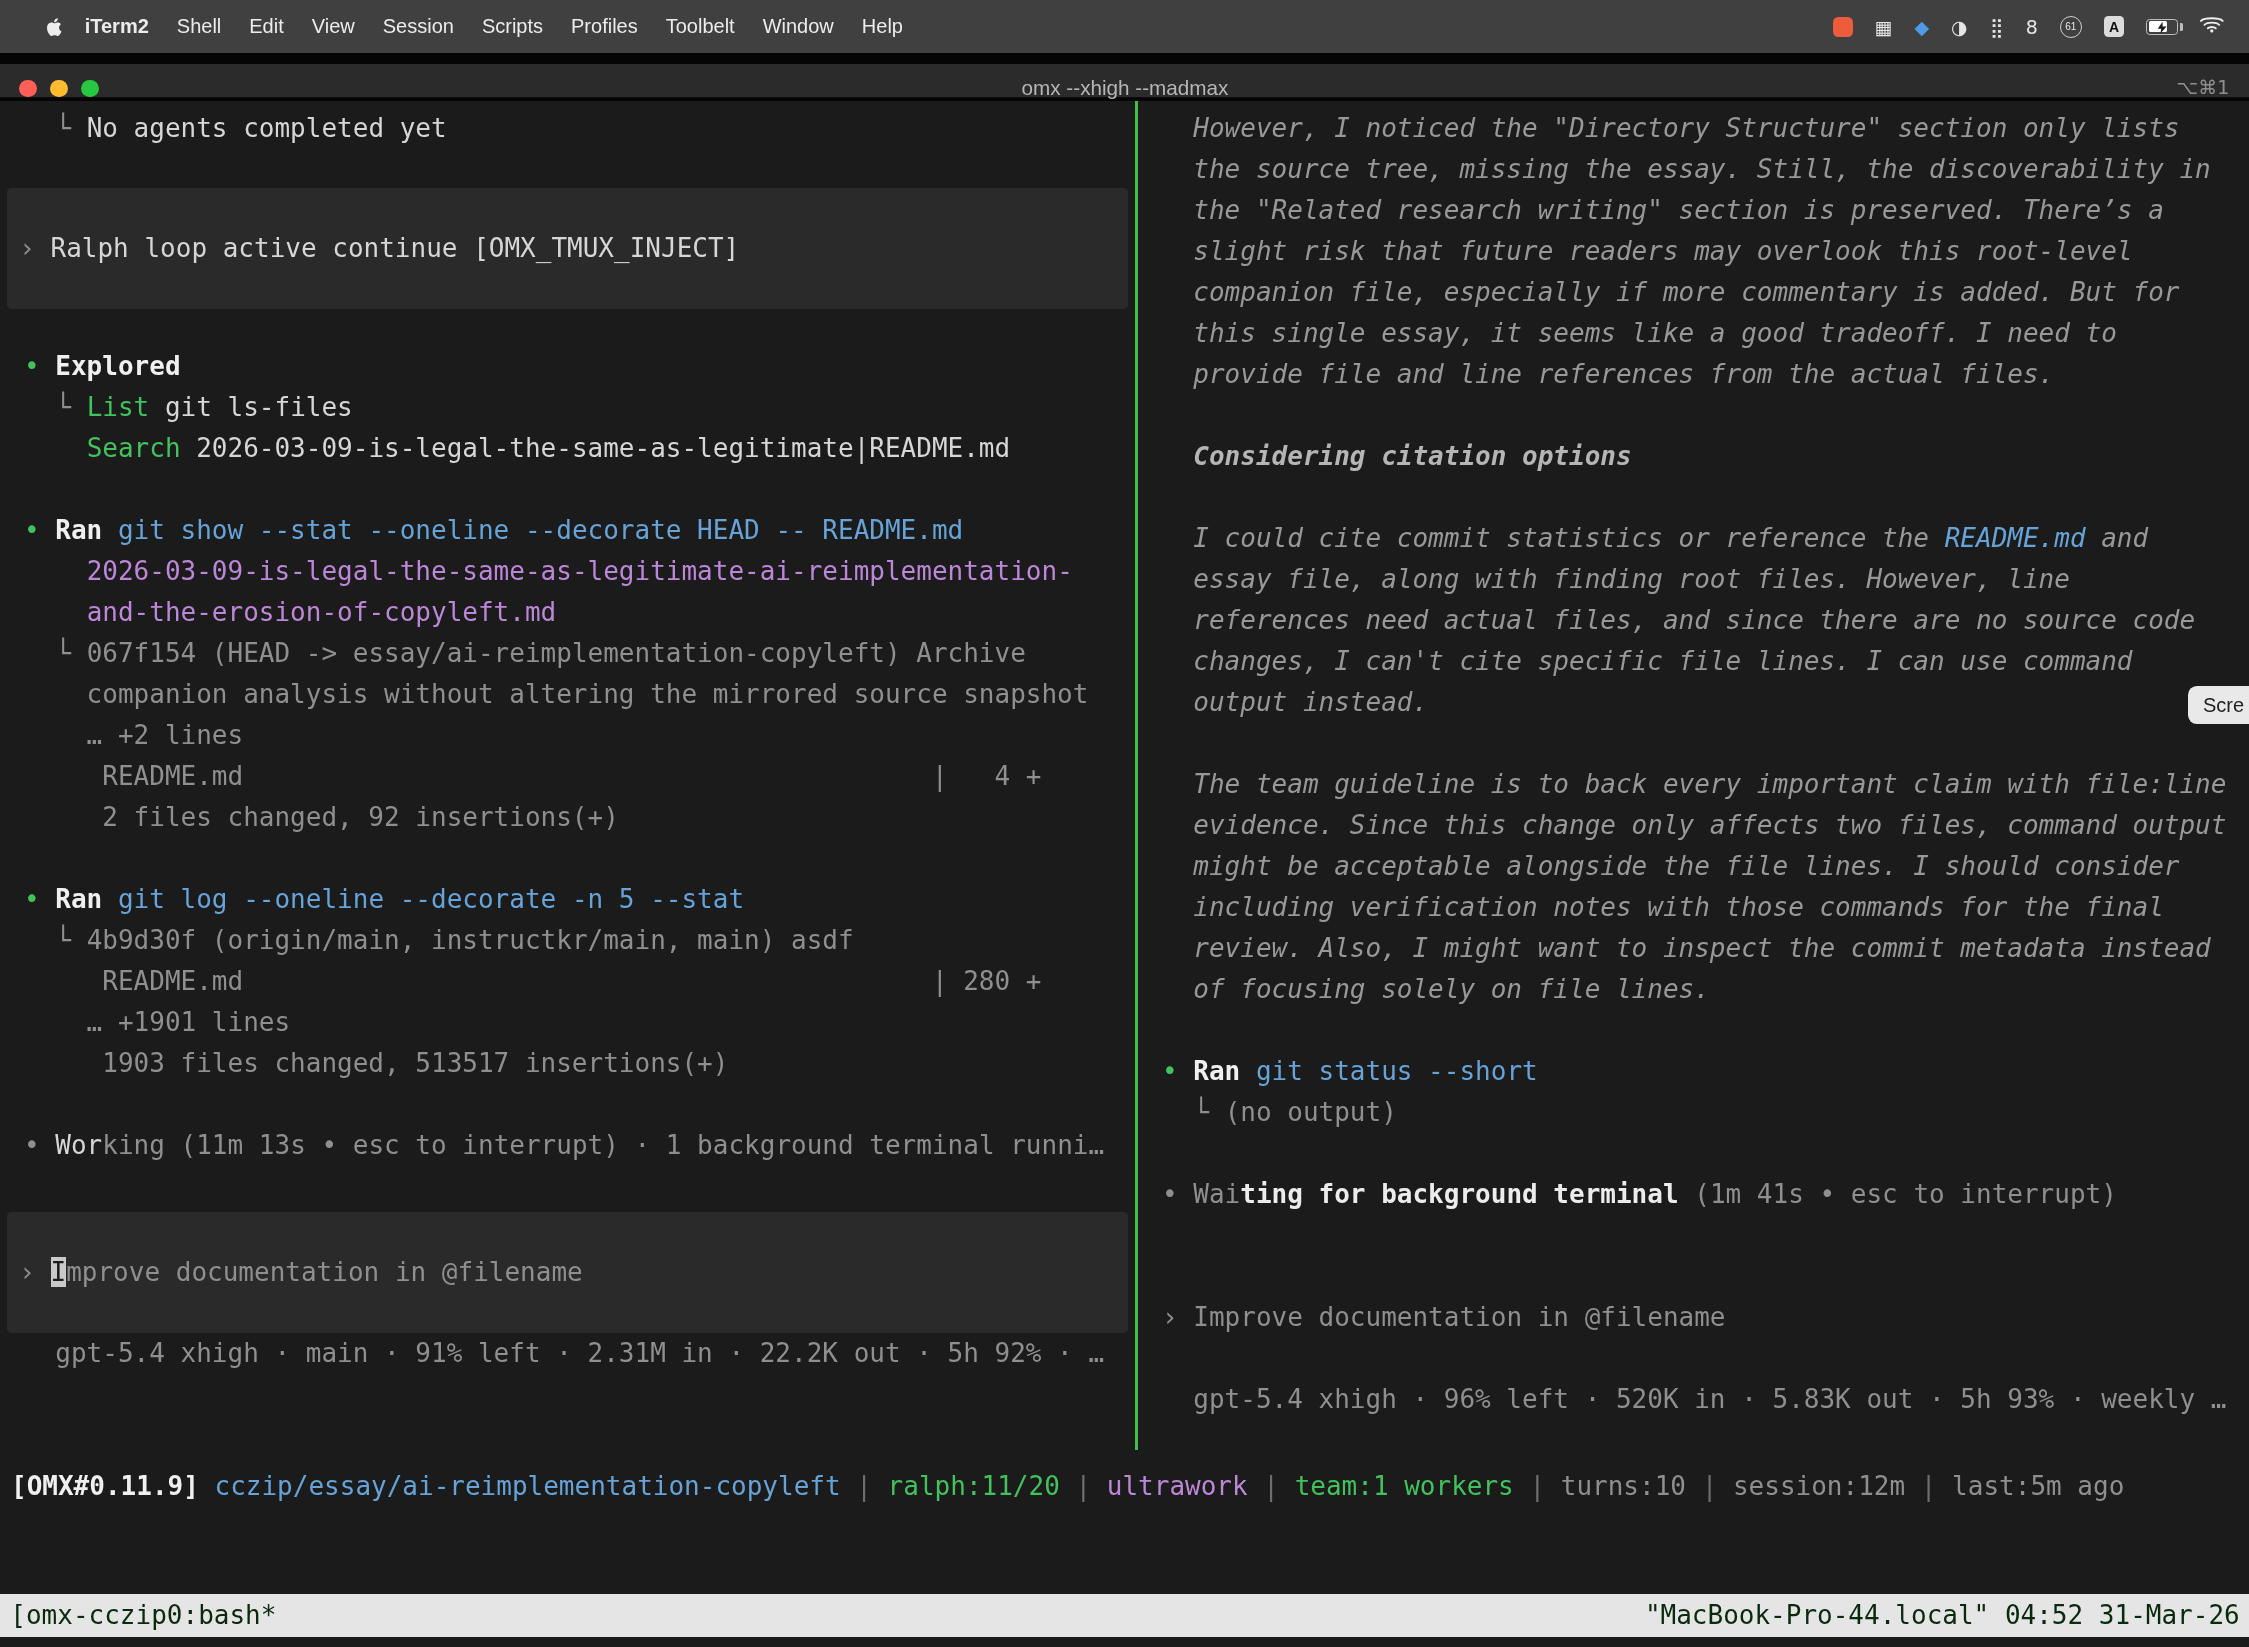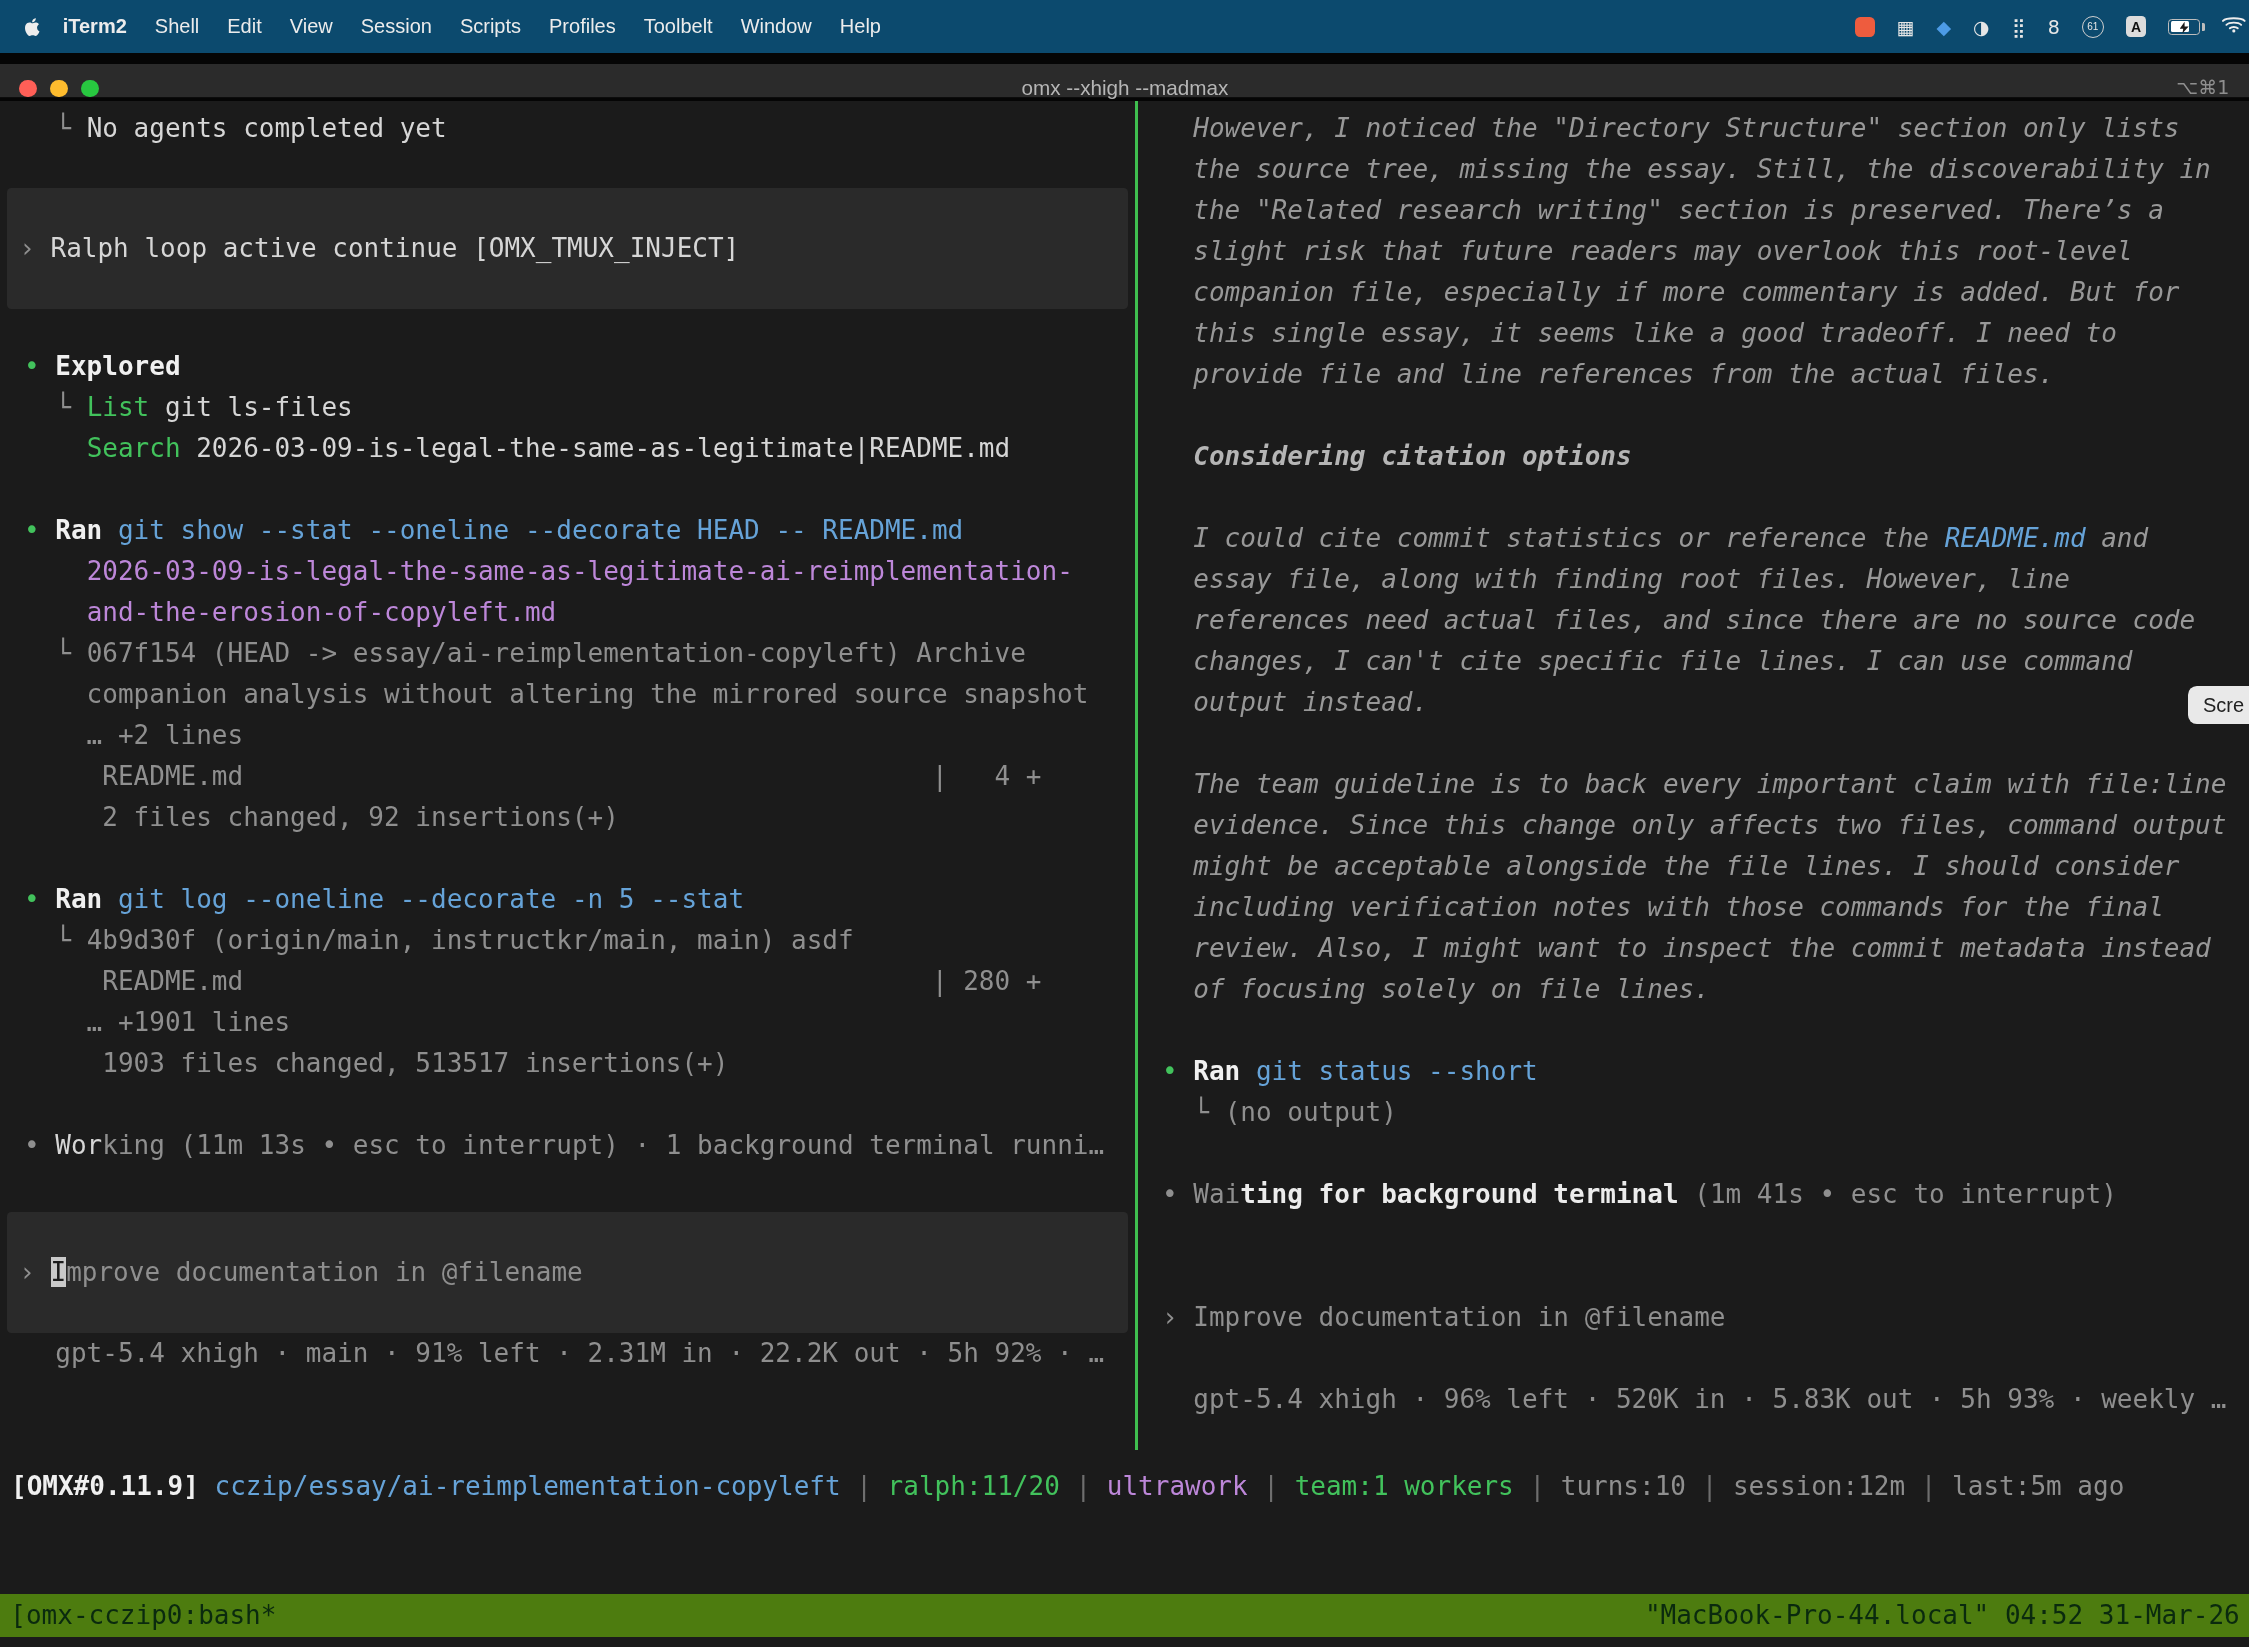--- a/index.html
+++ b/index.html
@@ -1,22 +1,22 @@
 <!DOCTYPE html>
 <html style="font-size:11.8px"><head>
 <meta charset="utf-8">
 <style>
   * { margin:0; padding:0; box-sizing:border-box; }
   html,body { background:#050505; }
   body { position:relative; width:2250px; height:1648px; overflow:hidden;
          font-family:"DejaVu Sans Mono", monospace; }
 
   
-  .menubar { position:absolute; top:0; left:0; right:0; height:53px; background:#0c4a6e;
-             display:flex; align-items:center; padding:0 4px; color:#ececec;
+  .menubar { position:absolute; top:0; left:0; right:0; height:53px; background:#404040;
+             display:flex; align-items:center; padding:0 26px; color:#ececec;
              font-family:"Liberation Sans", sans-serif; font-size:20px; z-index:10; }
   .apple { display:flex; align-items:center; margin:0 19px 0 17.7px; }
   .menu-items { display:flex; gap:28px; align-items:center; }
   .menu-item { white-space:nowrap; }
   .menu-item.app { font-weight:bold; }
   .menu-status { margin-left:auto; display:flex; align-items:center; gap:22px; }
   .mi { font-family:"DejaVu Sans", sans-serif; font-size:19px; color:#e6e6e6; }
   .mi.blue { color:#4d9be6; }
   .rec { width:20px; height:20px; border-radius:5.2px; background:#ee5c3e; display:inline-block; }
   .pct { width:22px; height:22px; border-radius:50%; border:1.5px solid #cfcfcf; color:#e8e8e8;
@@ -65,21 +65,21 @@
   .mag { color:#bd87d9; }
   .it  { font-style:italic; color:#989898; }
   .itb { font-style:italic; font-weight:bold; color:#b5b5b5; }
   .itblu { font-style:italic; color:#66a3d8; }
   .cur { background:#c9c9c9; color:#1c1c1c; }
   .sep { color:#6e6e6e; }
 
   .omx { position:absolute; top:1365px; left:0; right:0; }
   .omx .ln { padding-left:11px; }
 
-  .tmux { position:absolute; top:1493px; left:0; right:0; height:43px; background:#4d7c0f;
+  .tmux { position:absolute; top:1493px; left:0; right:0; height:43px; background:#e5e5e5;
           color:#0a2a0e; display:flex; justify-content:space-between; align-items:center;
           padding:0 10.3px; white-space:pre; font-size:26px; }
 
   .screen-pill { position:absolute; top:686px; right:0; height:38px; background:#e9e9e9; color:#222;
                  border-radius:8.9px 0 0 8.9px; display:flex; align-items:center;
                  padding:0 5.9px 0 14.8px; font-family:"Liberation Sans", sans-serif; font-size:20px; z-index:5; }
 </style>
 </head>
 <body>
 

